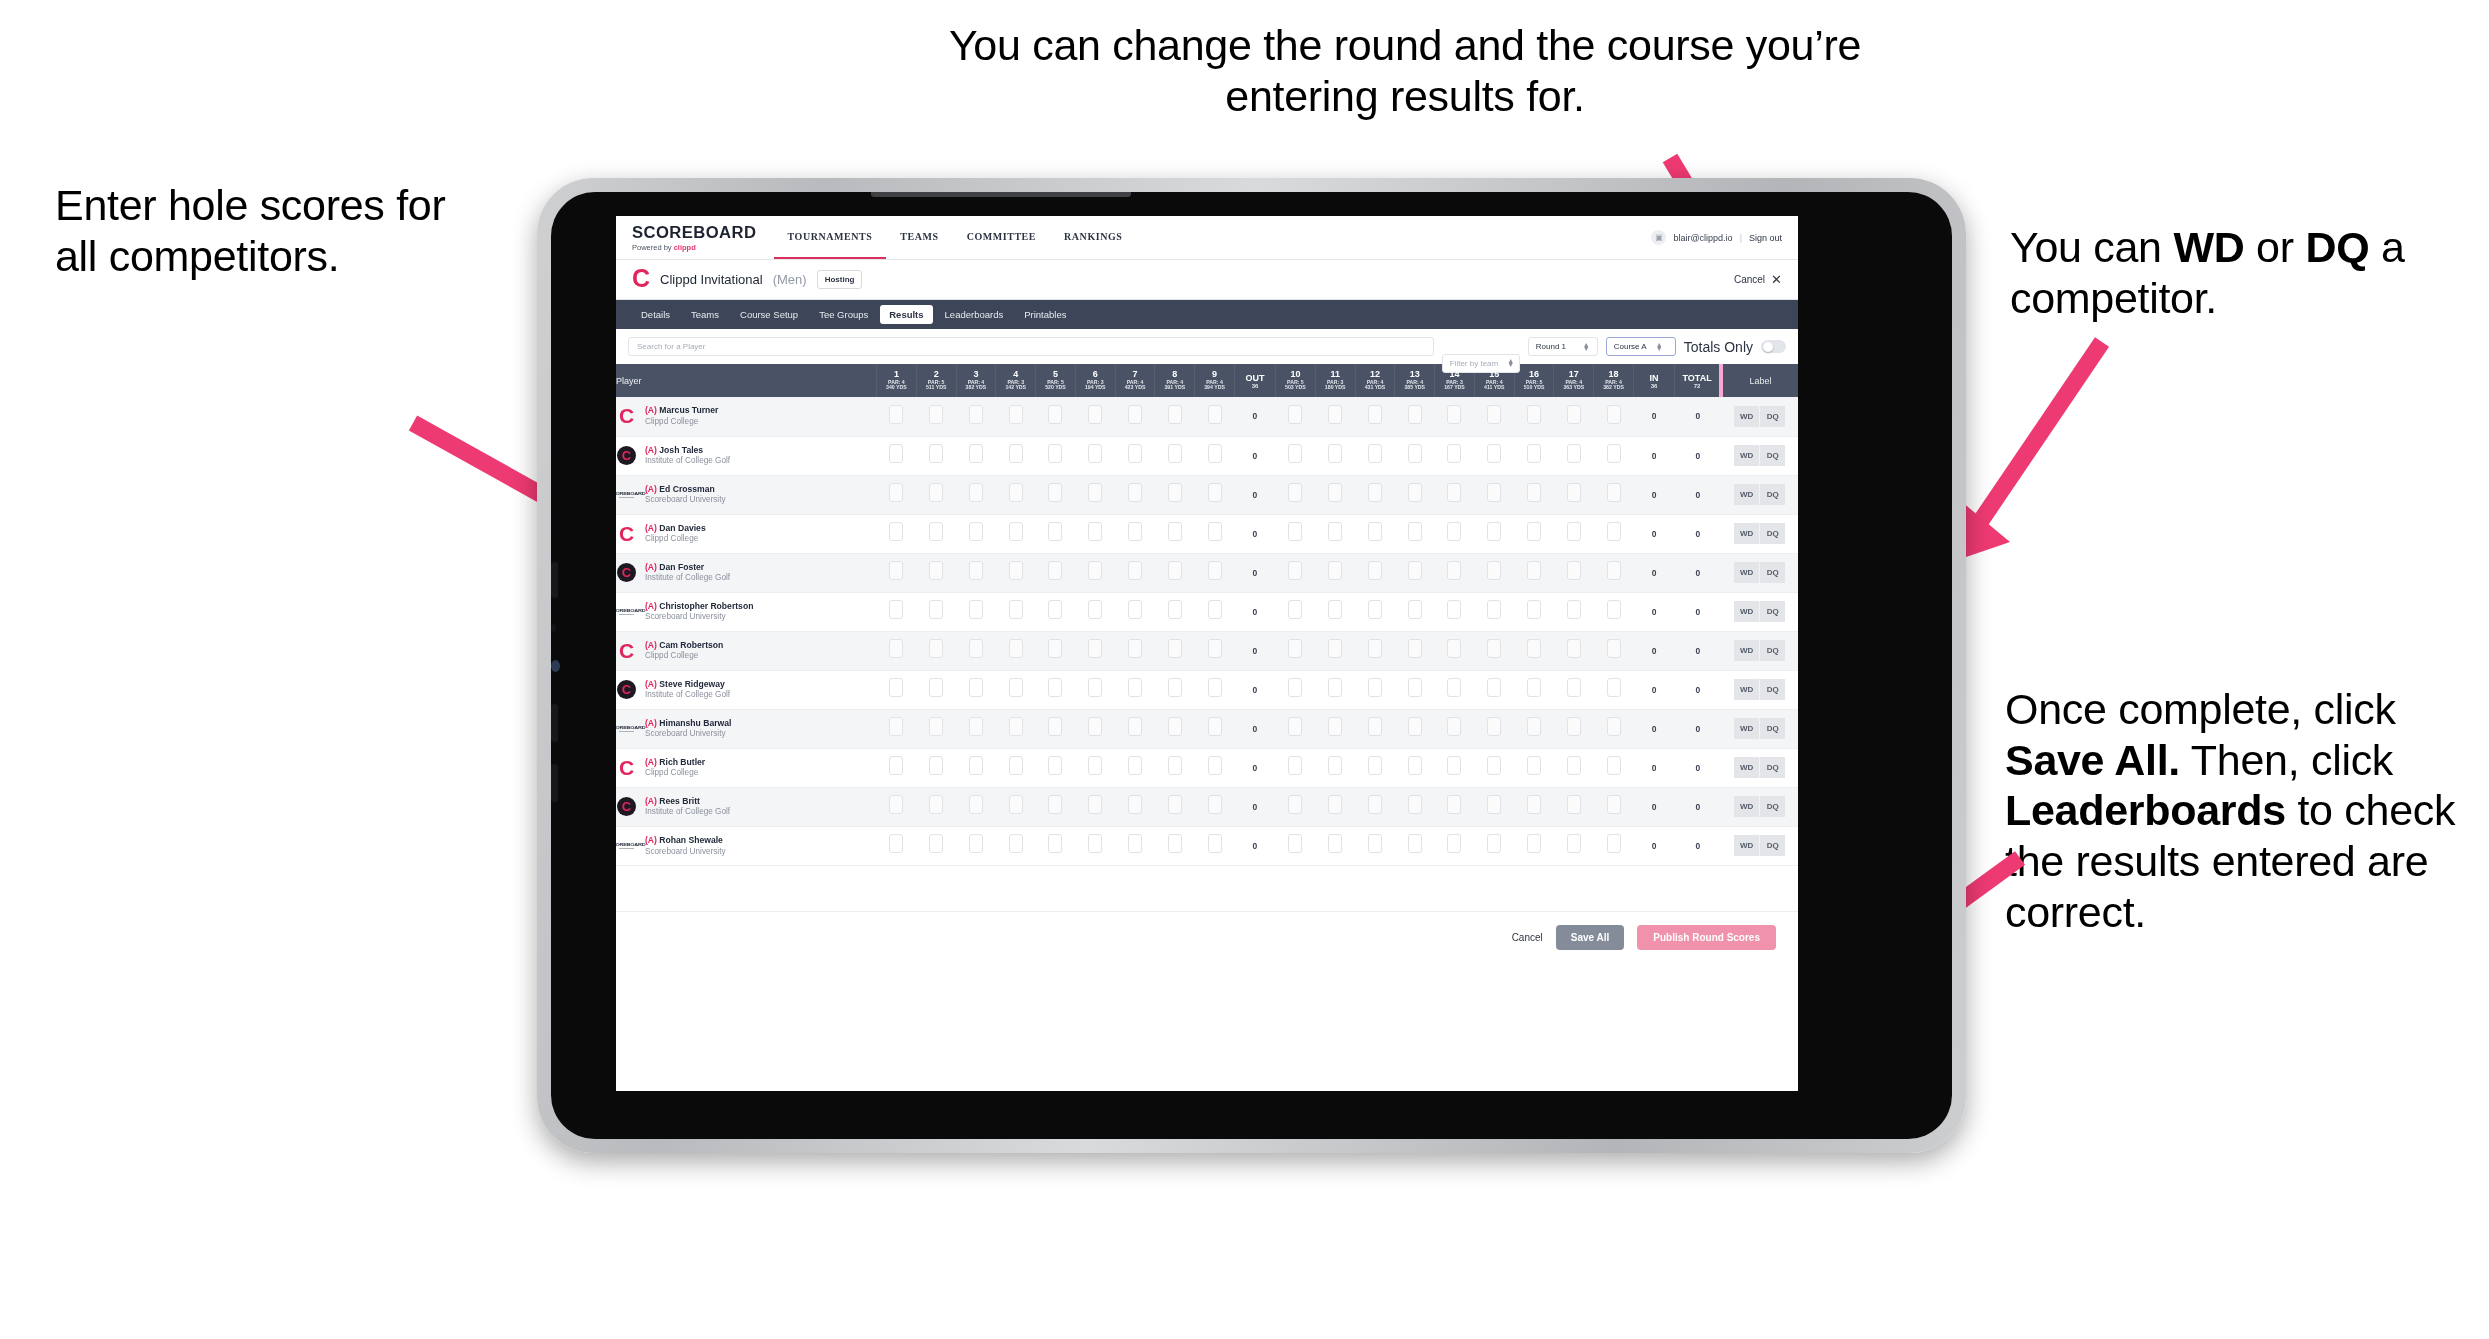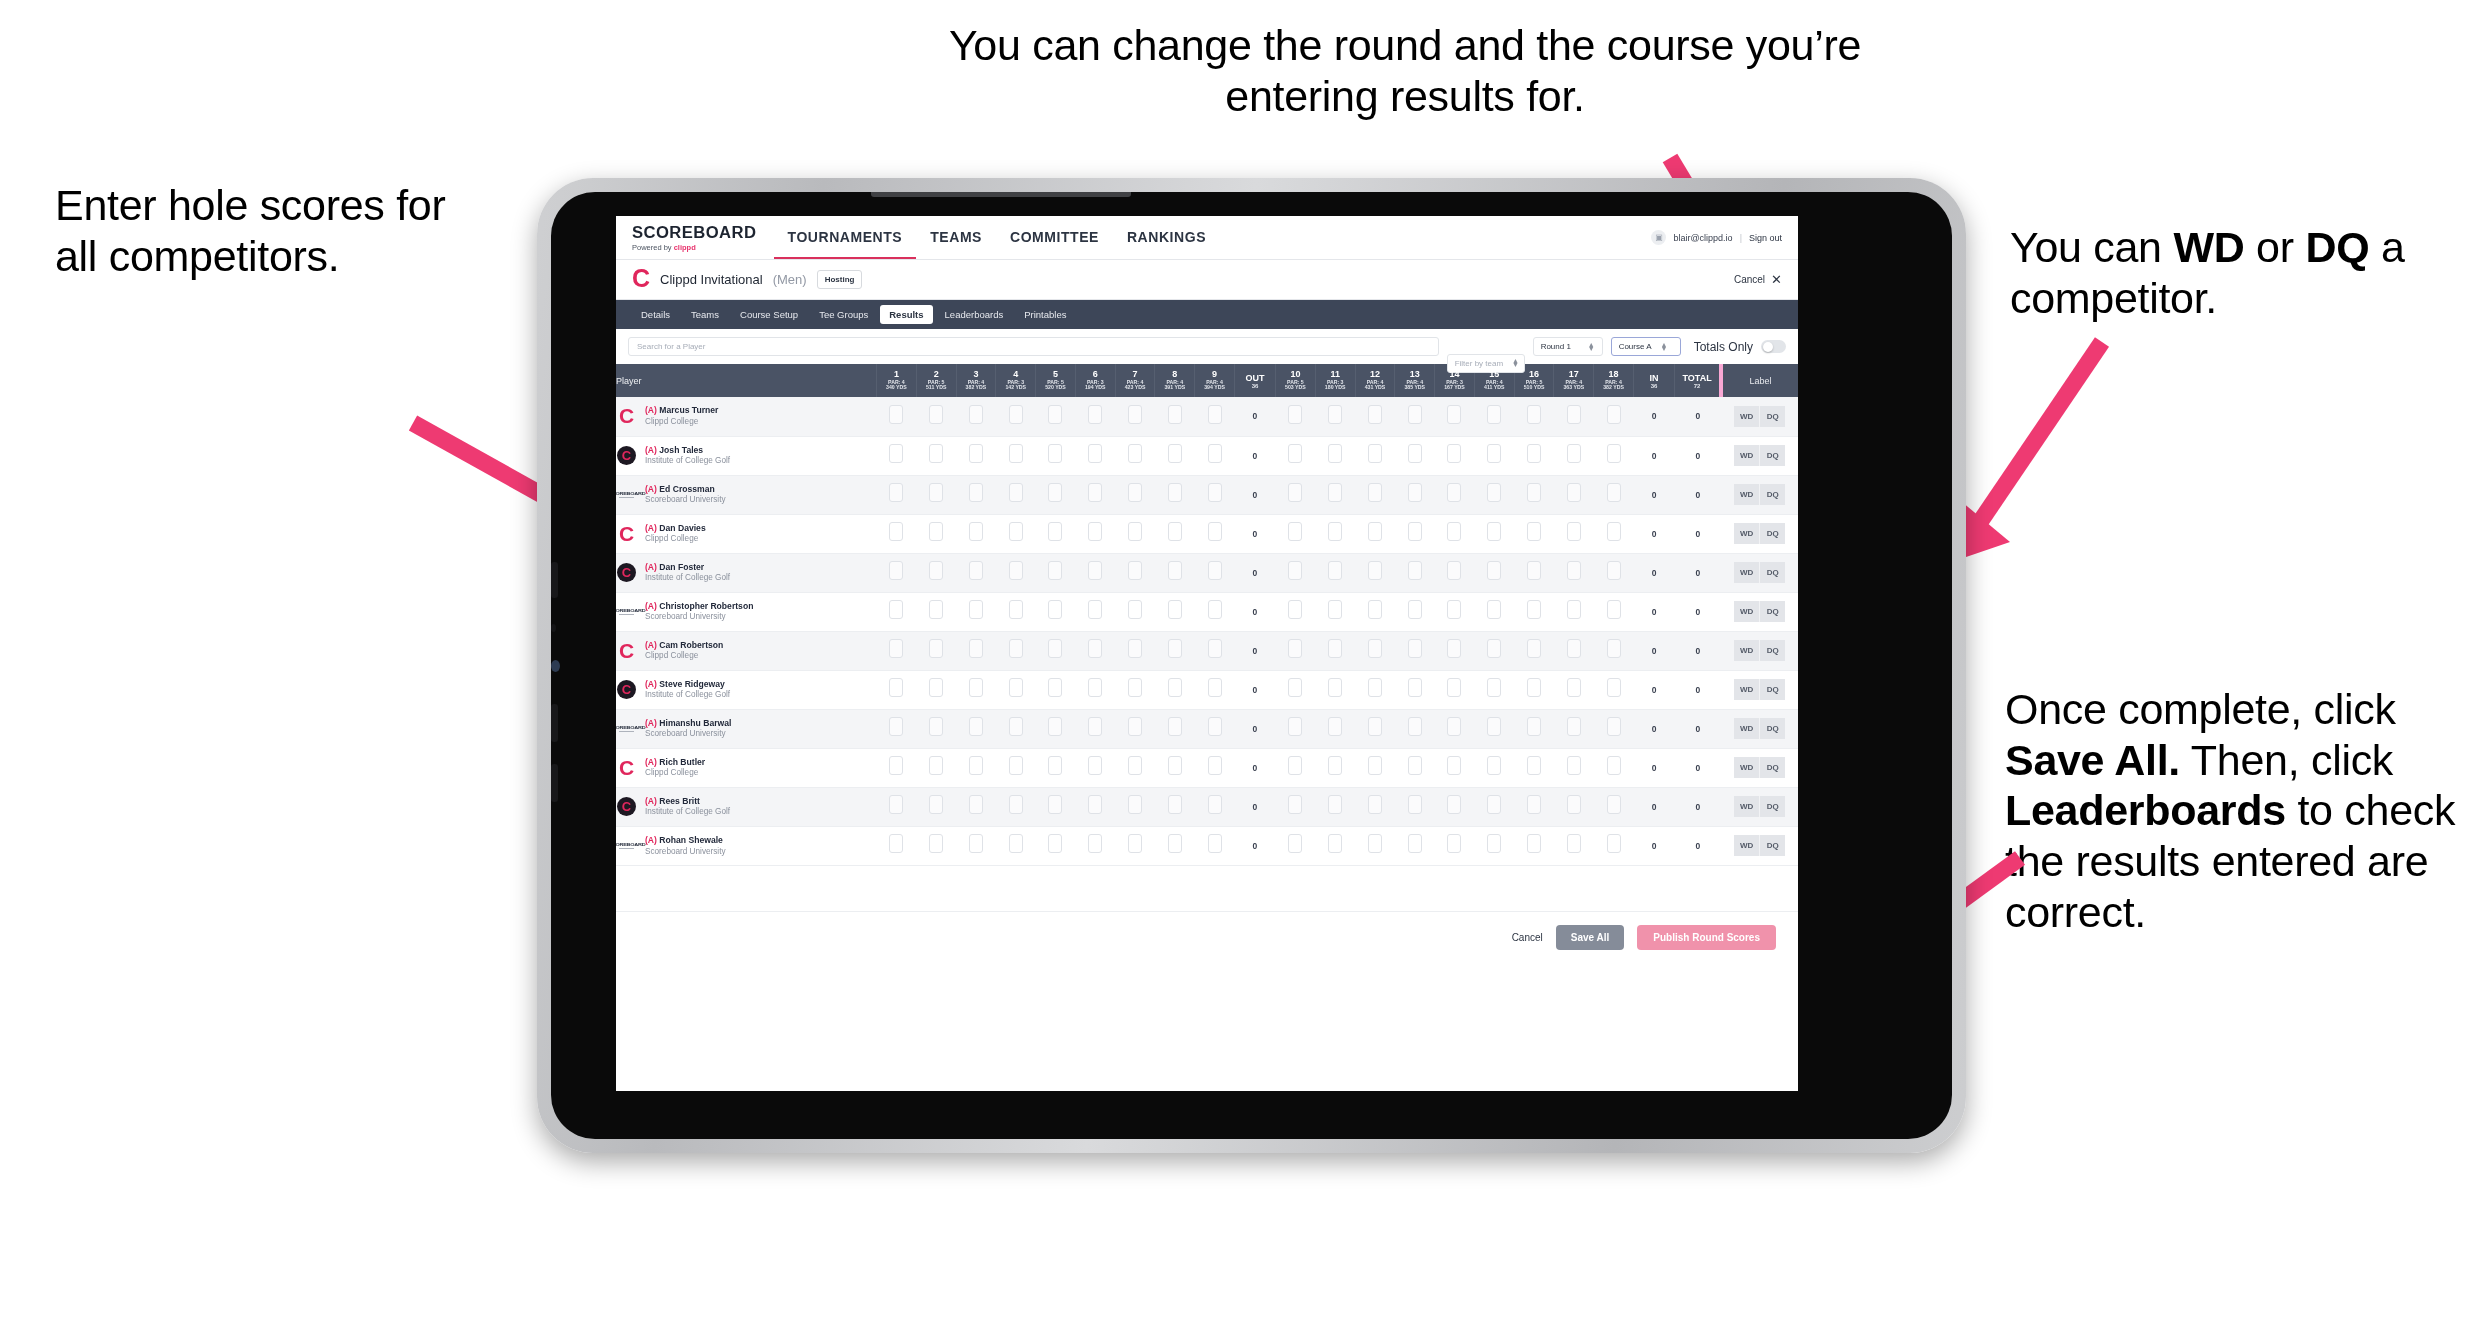--- a/index.html
+++ b/index.html
@@ -69,22 +69,22 @@
   .brand-name {
     font-size: 16px; font-weight: 800; letter-spacing: .4px;
     color:#1d2430; font-family:"Liberation Sans", sans-serif;
     transform: scaleX(1.04); transform-origin:left;
   }
   .brand-sub { font-size:7.5px; color:#4b5360; margin-top:1px; }
   .brand-sub .pink { color:#e8336d; font-weight:700; }
   .navlinks { display:flex; align-items:stretch; }
   .navlink {
     display:flex; align-items:center; padding:0 14px;
-    font-size:14px; letter-spacing:.55px; color:#2c3442; font-weight:600;
-    border-bottom:2.5px solid transparent; cursor:pointer; white-space:nowrap;
+    font-size:10px; letter-spacing:.55px; color:#2c3442; font-weight:600;
+    border-bottom:2.5px solid transparent; cursor:pointer; white-space:nowrap;font-family:Liberation Serif, serif;
   }
   .navlink.active { border-bottom-color:#d9305c; }
   .topnav-right { margin-left:auto; display:flex; align-items:center; gap:7px; padding-right:16px; font-size:9px; color:#3a4150; }
   .avatar-sq { width:15px;height:15px;border-radius:50%;background:#eceef1;display:flex;align-items:center;justify-content:center;color:#9aa1ad;font-size:8px;}
   .sep { color:#c3c7cd; }
   .signout { color:#2c3442; cursor:pointer; }
 
   
   #tourbar {
     height:40px; background:#fff; border-bottom:1px solid #e4e6ea;
@@ -125,21 +125,21 @@
     height:19px; border:1px solid #e1e4e8; border-radius:3px; background:#fff;
     display:flex; align-items:center; gap:9px; padding:0 7px;
     font-size:8px; color:#2c3442; cursor:pointer; white-space:nowrap;
   }
   .sel.placeholder { color:#a7adb8; }
   .sel.focused { border-color:#9aa7d8; }
   .sel .caret { display:flex; flex-direction:column; line-height:.52; color:#8b919c; font-size:7px; }
   .sel-w1 { width:78px;margin-top:33px; }
   .sel-w2 { width:70px;justify-content:space-between; }
   .sel-w3 { width:70px; }
-  .totals-label { font-size:12px; color:#2c3442; margin-left:5px; }
+  .totals-label { font-size:14px; color:#2c3442; }
   .toggle {
     width:25px;height:13px;border-radius:7px;background:#e2e5e9;position:relative;cursor:pointer;
   }
   .toggle .knob { position:absolute; left:1.5px; top:1.5px; width:10px;height:10px;border-radius:50%;background:#fff;box-shadow:0 1px 2px rgba(0,0,0,.25);}
 
   
   #tablewrap { background:#fff; }
   table.score { border-collapse:collapse; width:100%; table-layout:fixed; }
   table.score th, table.score td { padding:0; }
 

